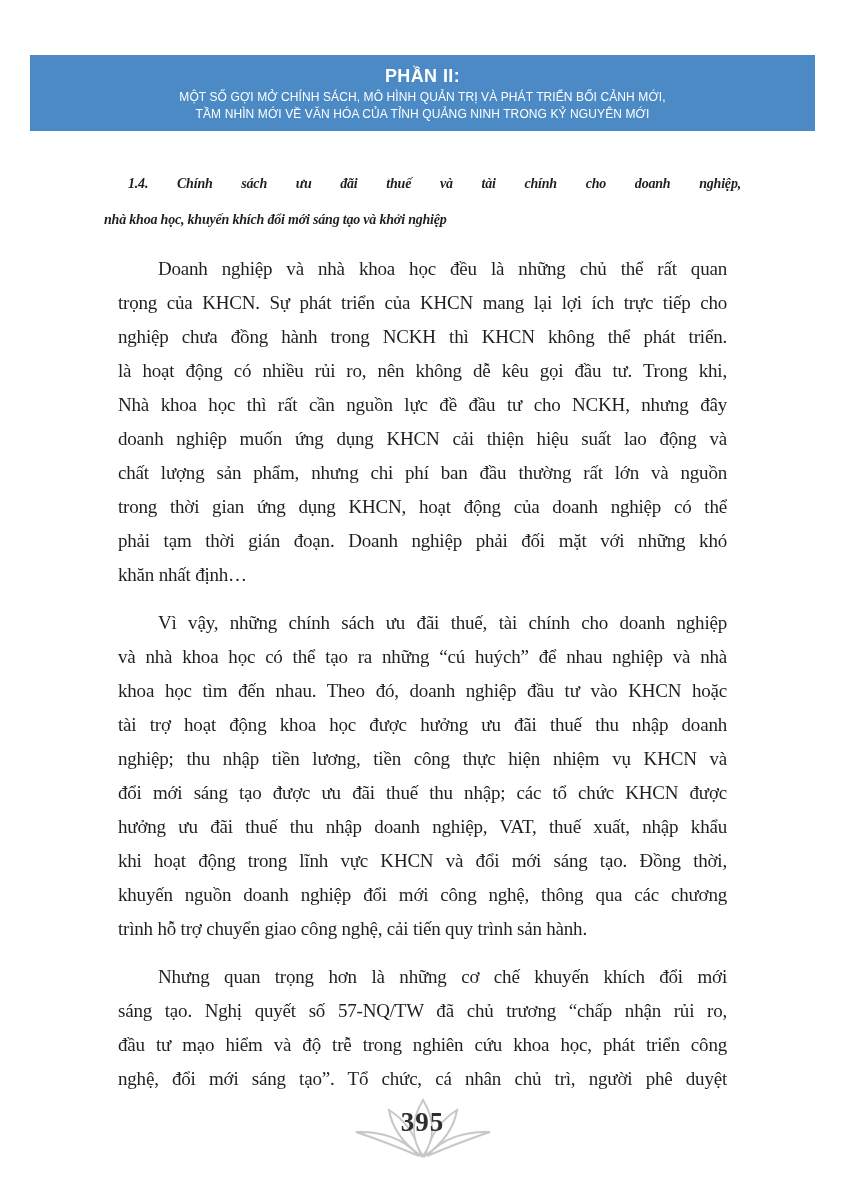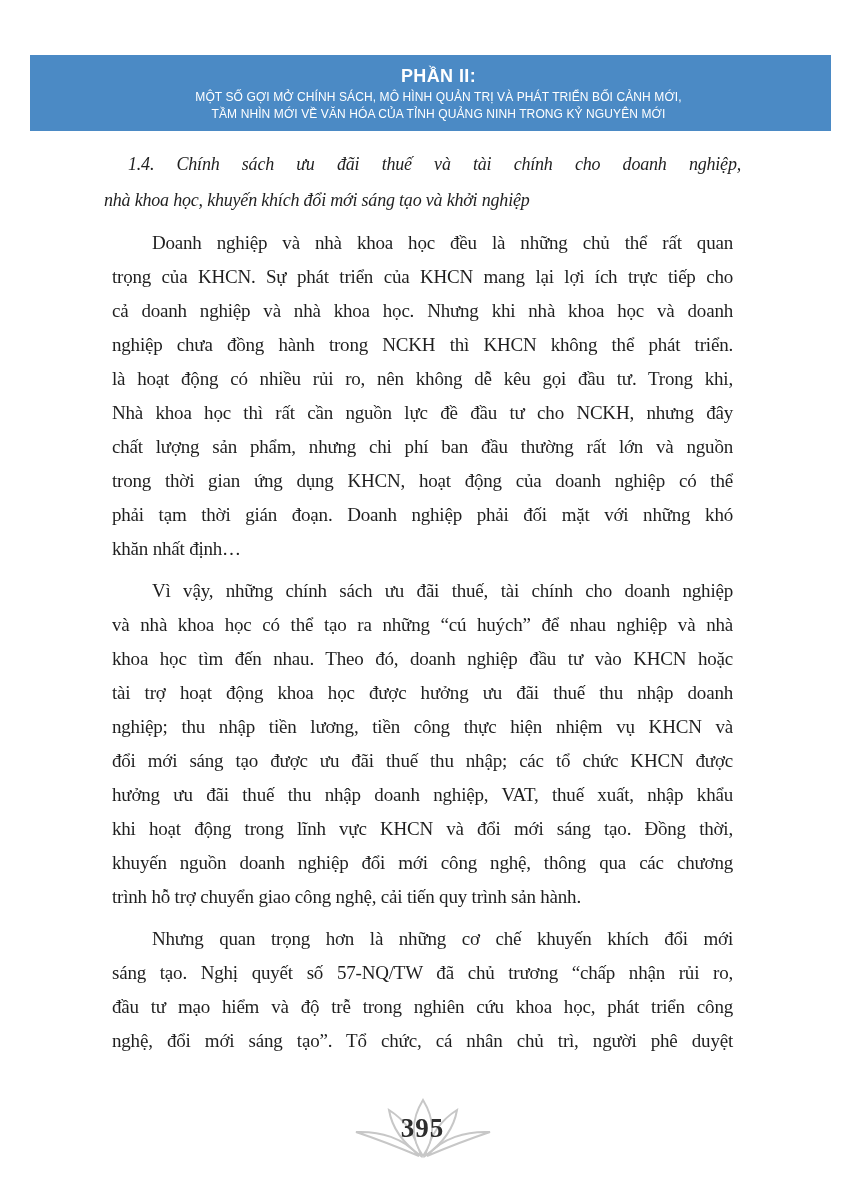--- a/index.html
+++ b/index.html
@@ -4,35 +4,35 @@
 <style>
   html,body{margin:0;padding:0;background:#ffffff;}
   .page{
     position:relative;width:845px;height:1200px;background:#ffffff;
     font-family:"Liberation Serif","DejaVu Serif",serif;color:#1f1f1f;overflow:hidden;
   }
   .banner{
     position:absolute;left:30px;top:55px;width:785px;height:76px;
     background:#4b8ac5;color:#ffffff;text-align:center;
     font-family:"Liberation Sans","DejaVu Sans",sans-serif;
-    display:flex;flex-direction:column;justify-content:center;row-gap:3px;padding-left:16px;
+    display:flex;flex-direction:column;justify-content:center;row-gap:3px;
   }
   .banner .part{font-size:18px;font-weight:bold;letter-spacing:.4px;}
   .banner .sub{font-size:12px;letter-spacing:.1px;}
   .content{position:absolute;left:104px;top:146px;width:637px;}
-  .heading{font-weight:normal;font-style:italic;font-size:18px;line-height:36px;letter-spacing:-.2px;}
+  .heading{font-weight:bold;font-style:italic;font-size:14px;line-height:36px;letter-spacing:-.2px;margin-top:20px;}
   .heading .h-first{text-indent:24px;text-align:justify;text-align-last:justify;}
   .bl{font-size:19px;line-height:34px;height:34px;letter-spacing:-.2px;}
   .jl{text-align:justify;text-align-last:justify;}
   .first{text-indent:40px;}
-  .para{margin:8px;}
+  .para{margin:14px;}
   .lotus-wrap{position:absolute;left:50%;top:1098px;transform:translateX(-50%);width:150px;height:62px;}
   .lotus-wrap svg{position:absolute;left:0;top:0;}
   .page-number{
-    position:absolute;left:0;right:0;top:15px;text-align:center;
+    position:absolute;left:0;right:0;top:9px;text-align:center;
     font-size:27px;font-weight:bold;color:#2e2e2e;letter-spacing:1px;
     font-family:"Liberation Serif","DejaVu Serif",serif;
   }
 </style>
 </head>
 <body>
 
 <div class="page">
 
   <div class="banner" style="background: rgb(75, 138, 197); color: rgb(255, 255, 255);">
@@ -43,24 +43,24 @@
 
   <div class="content">
     <div class="heading">
       <div class="h-first">1.4. Chính sách ưu đãi thuế và tài chính cho doanh nghiệp,</div>
       <div>nhà khoa học, khuyến khích đổi mới sáng tạo và khởi nghiệp</div>
     </div>
 
     <div class="para">
       <div class="bl jl first">Doanh nghiệp và nhà khoa học đều là những chủ thể rất quan</div>
       <div class="bl jl">trọng của KHCN. Sự phát triển của KHCN mang lại lợi ích trực tiếp cho</div>
-      <div class="bl jl">cả doanh nghiệp và nhà khoa học. Nhưng khi nhà khoa học và doanh</div>
       <div class="bl jl">nghiệp chưa đồng hành trong NCKH thì KHCN không thể phát triển.</div>
       <div class="bl jl">là hoạt động có nhiều rủi ro, nên không dễ kêu gọi đầu tư. Trong khi,</div>
       <div class="bl jl">Nhà khoa học thì rất cần nguồn lực đề đầu tư cho NCKH, nhưng đây</div>
+      <div class="bl jl">doanh nghiệp muốn ứng dụng KHCN cải thiện hiệu suất lao động và</div>
       <div class="bl jl">chất lượng sản phẩm, nhưng chi phí ban đầu thường rất lớn và nguồn</div>
       <div class="bl jl">trong thời gian ứng dụng KHCN, hoạt động của doanh nghiệp có thể</div>
       <div class="bl jl">phải tạm thời gián đoạn. Doanh nghiệp phải đối mặt với những khó</div>
       <div class="bl">khăn nhất định…</div>
     </div>
 
     <div class="para">
       <div class="bl jl first">Vì vậy, những chính sách ưu đãi thuế, tài chính cho doanh nghiệp</div>
       <div class="bl jl">và nhà khoa học có thể tạo ra những “cú huých” để nhau nghiệp và nhà</div>
       <div class="bl jl">khoa học tìm đến nhau. Theo đó, doanh nghiệp đầu tư vào KHCN hoặc</div>

